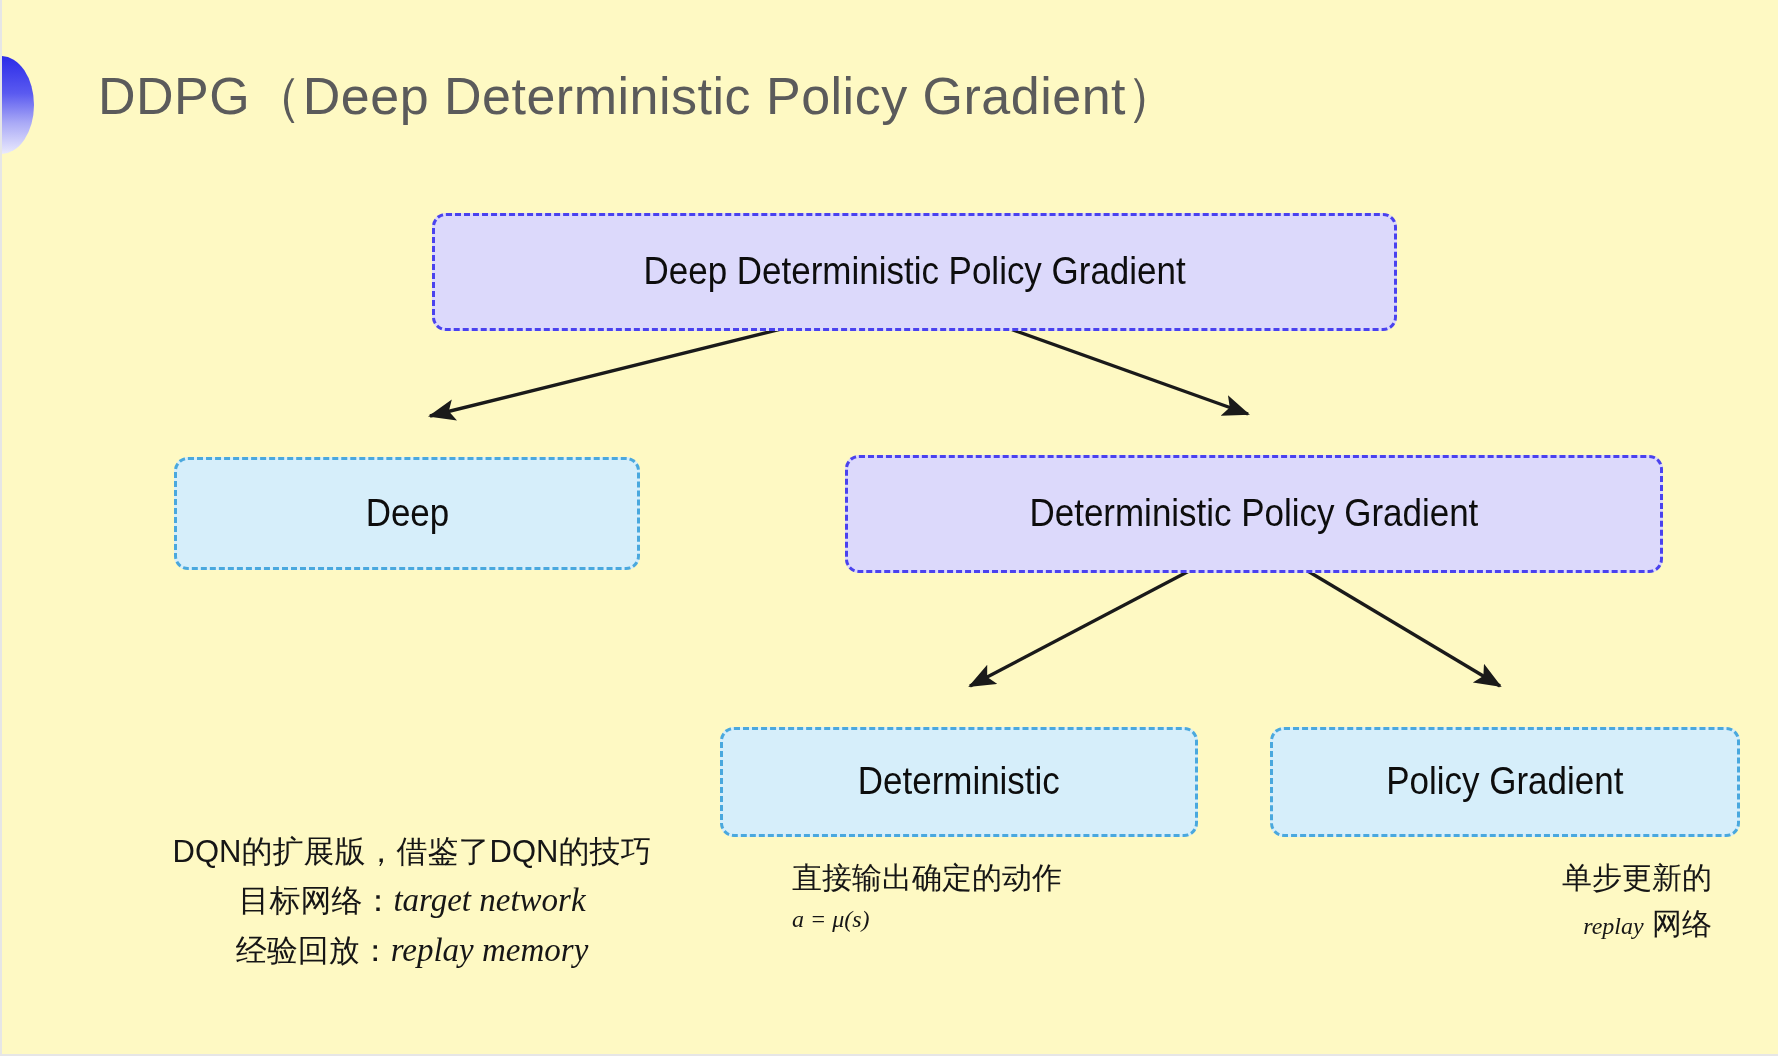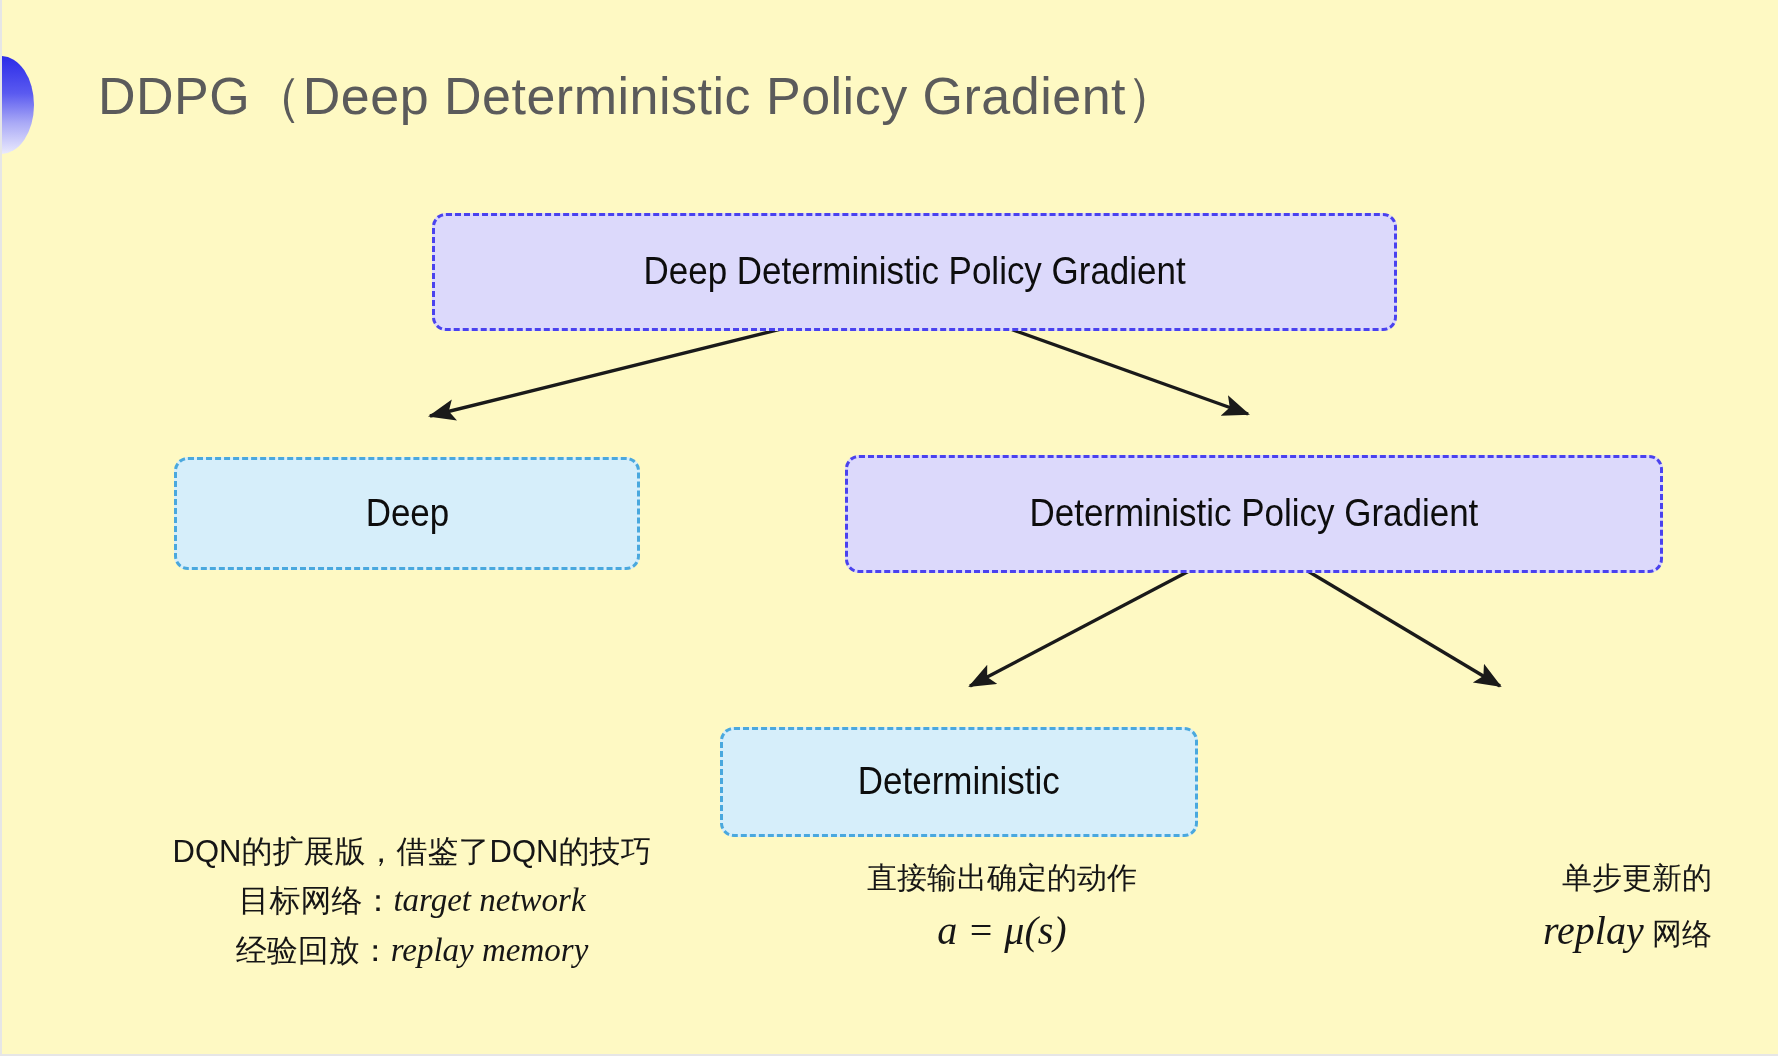--- a/index.html
+++ b/index.html
@@ -101,39 +101,39 @@
     left: 150px;
     top: 828px;
     font-size: 31px;
     text-align: center;
     width: 520px;
   }
   .cap-mid {
     left: 790px;
     top: 855px;
     font-size: 30px;
-    text-align: center;
+    text-align: left;
     width: 420px;
   }
   .cap-right {
     left: 1330px;
     top: 855px;
     font-size: 30px;
     text-align: right;
     width: 380px;
   }
   .math {
     font-family: "Liberation Serif", "DejaVu Serif", serif;
     font-style: italic;
     font-size: 33px;
   }
   .math-sm {
     font-family: "Liberation Serif", "DejaVu Serif", serif;
     font-style: italic;
-    font-size: 40px;
+    font-size: 24px;
   }
 </style>
 </head>
 <body>
 
 <div id="slide">
 
   <div id="title-bullet"></div>
   <div id="title-text">DDPG（Deep Deterministic Policy Gradient）</div>
 
@@ -158,20 +158,23 @@
   </div>
 
   <div class="node node-purple" id="node-dpg">
     <span class="node-label">Deterministic Policy Gradient</span>
   </div>
 
   <div class="node node-blue" id="node-det">
     <span class="node-label">Deterministic</span>
   </div>
 
+  <div class="node node-blue" id="node-pg">
+    <span class="node-label">Policy Gradient</span>
+  </div>
 
   <div class="caption cap-left">
     <div class="cap-line">DQN的扩展版，借鉴了DQN的技巧</div>
     <div class="cap-line">
       <span>目标网络：</span><span class="math">target network</span>
     </div>
     <div class="cap-line">
       <span>经验回放：</span><span class="math">replay memory</span>
     </div>
   </div>

